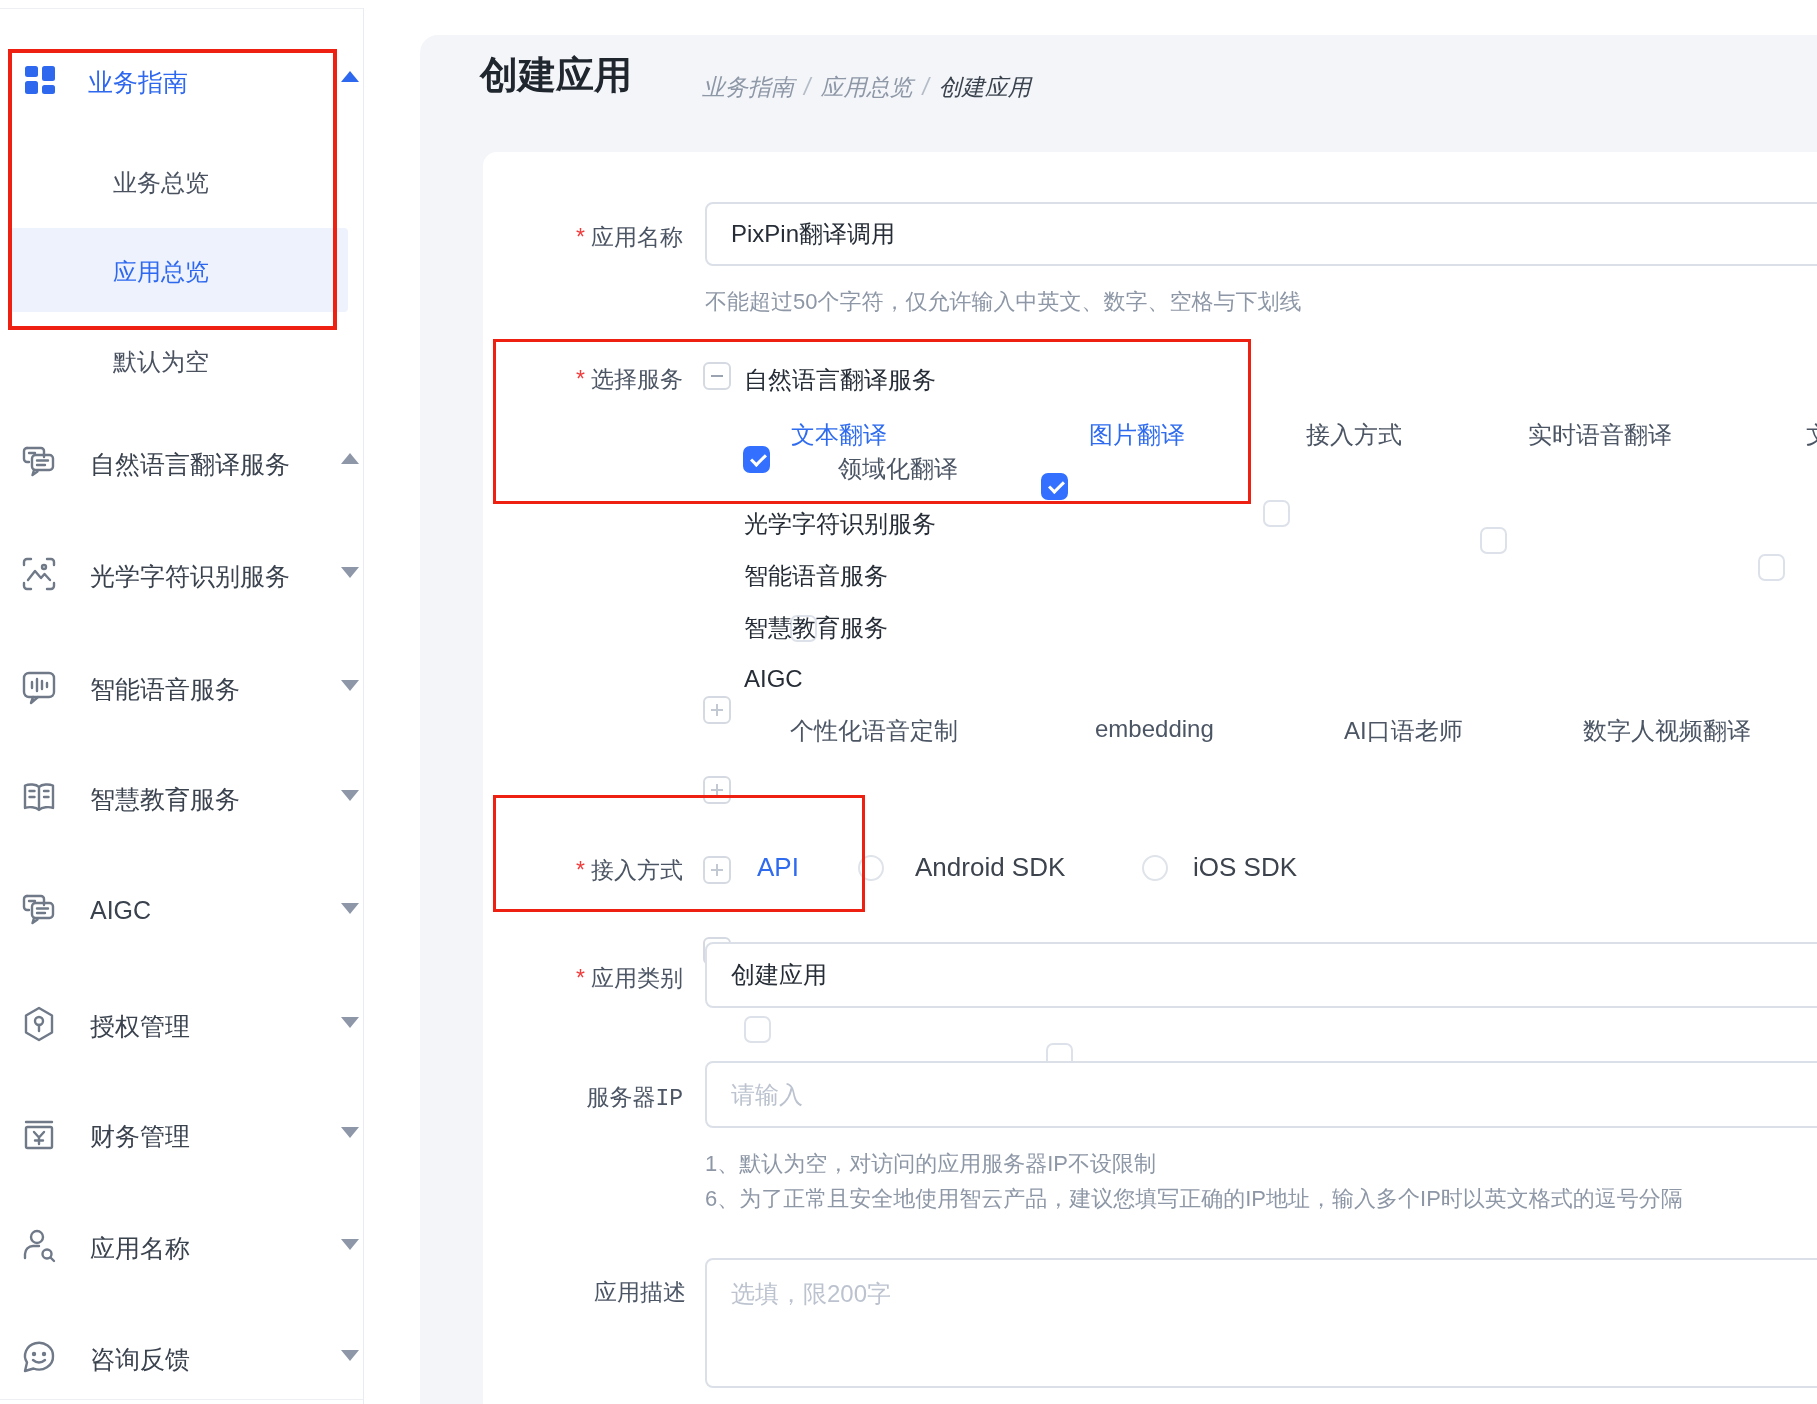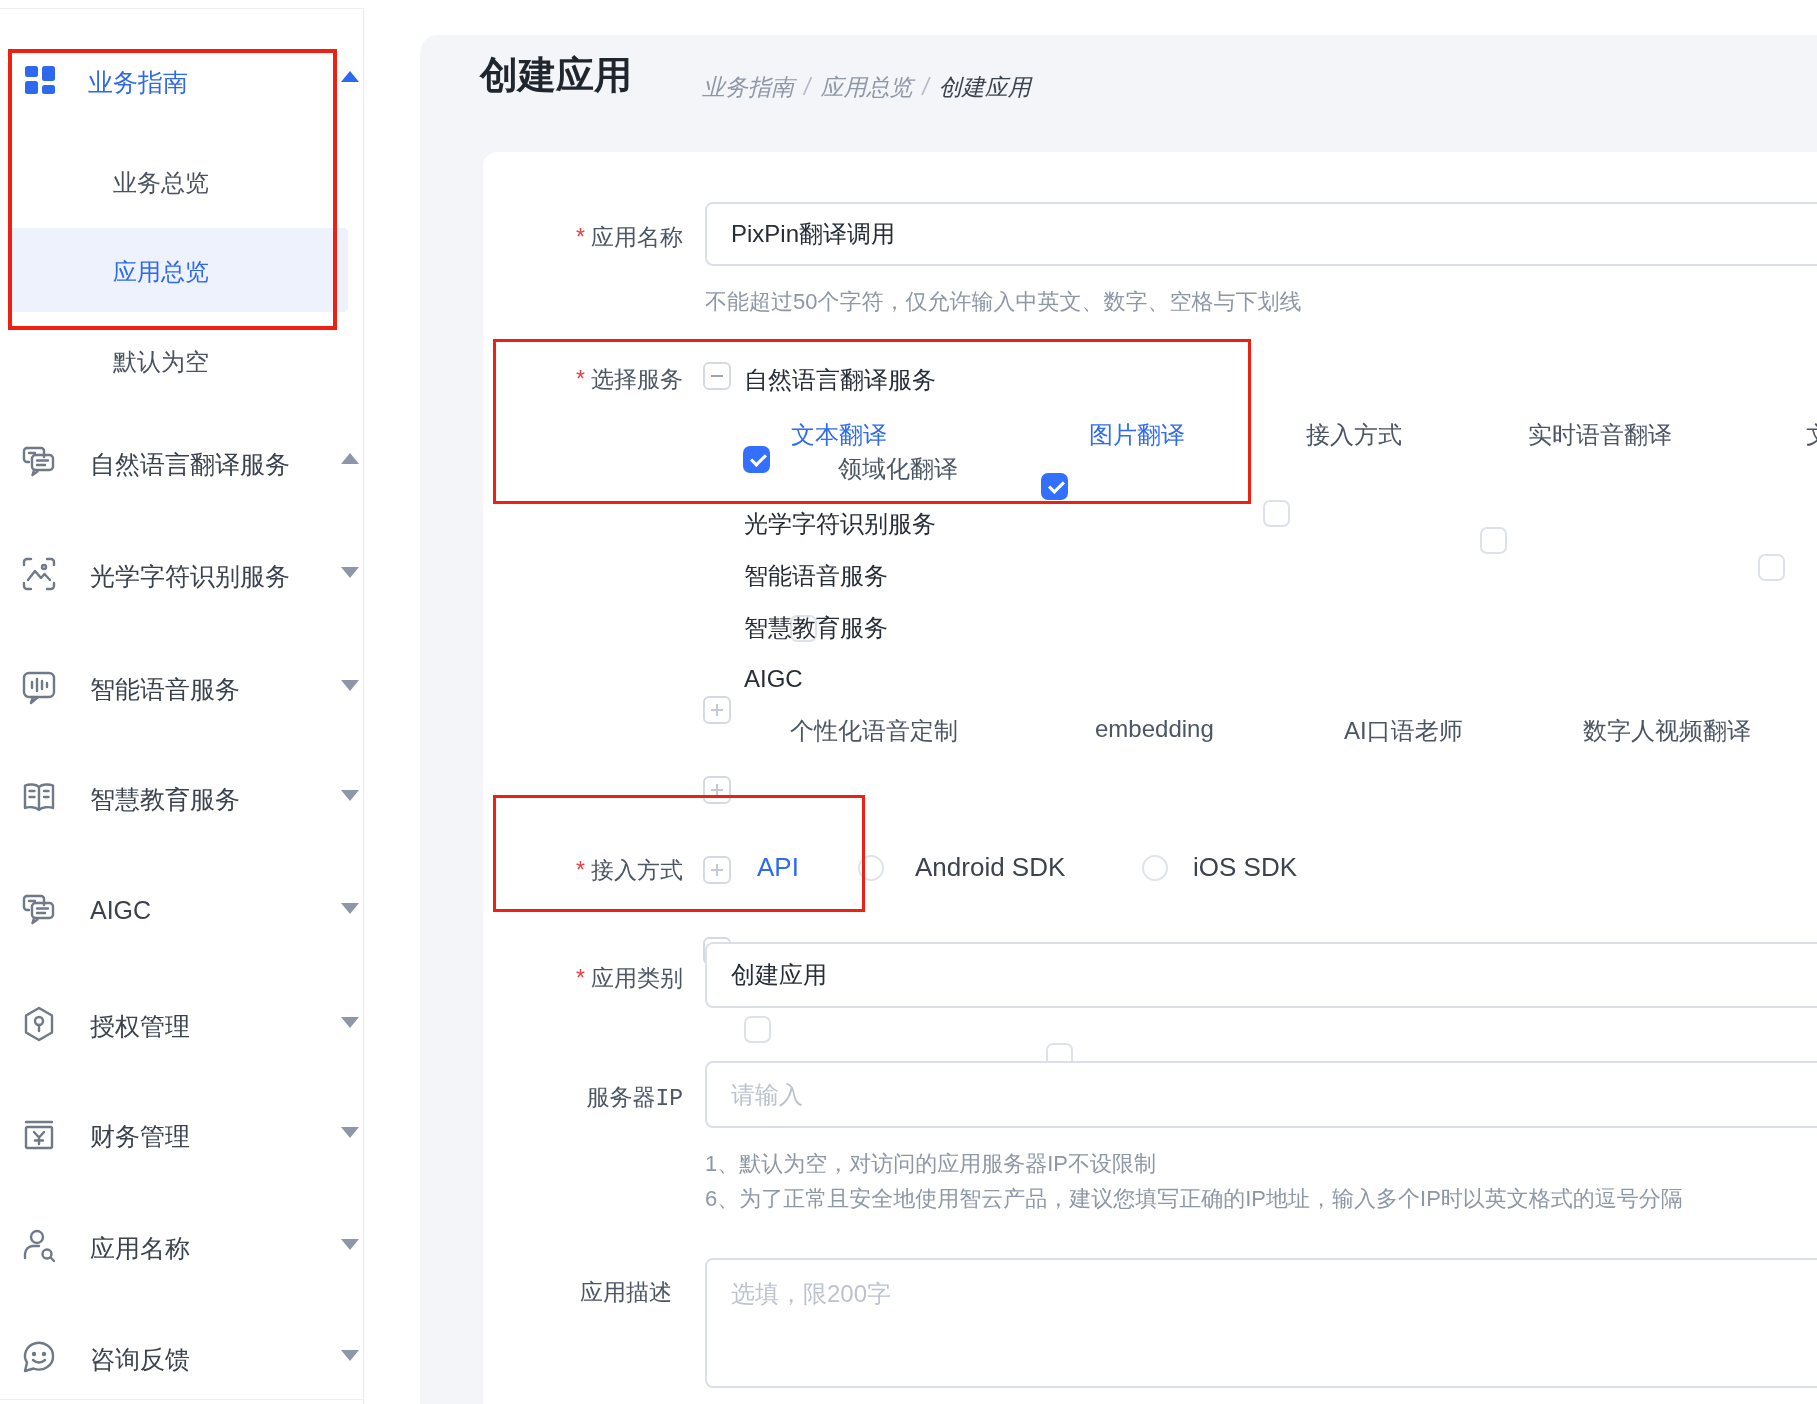--- a/index.html
+++ b/index.html
@@ -256,18 +256,18 @@
 </div>
 <div class="abs input-box" style="left:705px;top:942px;width:1132px;height:66px;line-height:62px;">
   <span>创建应用</span>
 </div>
 
 <div class="abs flabel" style="left:513px;top:1082px;font-family:Liberation Mono, monospace;">服务器IP</div>
 <input class="abs input-box" style="left: 705px; top: 1061px; width: 1132px; height: 67px;" type="text" placeholder="请输入">
 <div class="abs hint" style="left:705px;top:1149px;">1、默认为空，对访问的应用服务器IP不设限制</div>
 <div class="abs hint" style="left:705px;top:1184px;">6、为了正常且安全地使用智云产品，建议您填写正确的IP地址，输入多个IP时以英文格式的逗号分隔</div>
 
-<div class="abs flabel" style="left:502px;top:1277px;">应用描述</div>
+<div class="abs flabel" style="left:516px;top:1277px;">应用描述</div>
 <textarea class="abs ta" style="left: 705px; top: 1258px; width: 1132px; height: 130px;" placeholder="选填，限200字"></textarea>
 
 <div class="abs redbox" style="left:8px;top:49px;width:329px;height:281px;"></div>
 <div class="abs redbox thin" style="left:493px;top:339px;width:758px;height:165px;"></div>
 <div class="abs redbox thin" style="left:493px;top:795px;width:372px;height:117px;"></div>
 
 </body></html>

